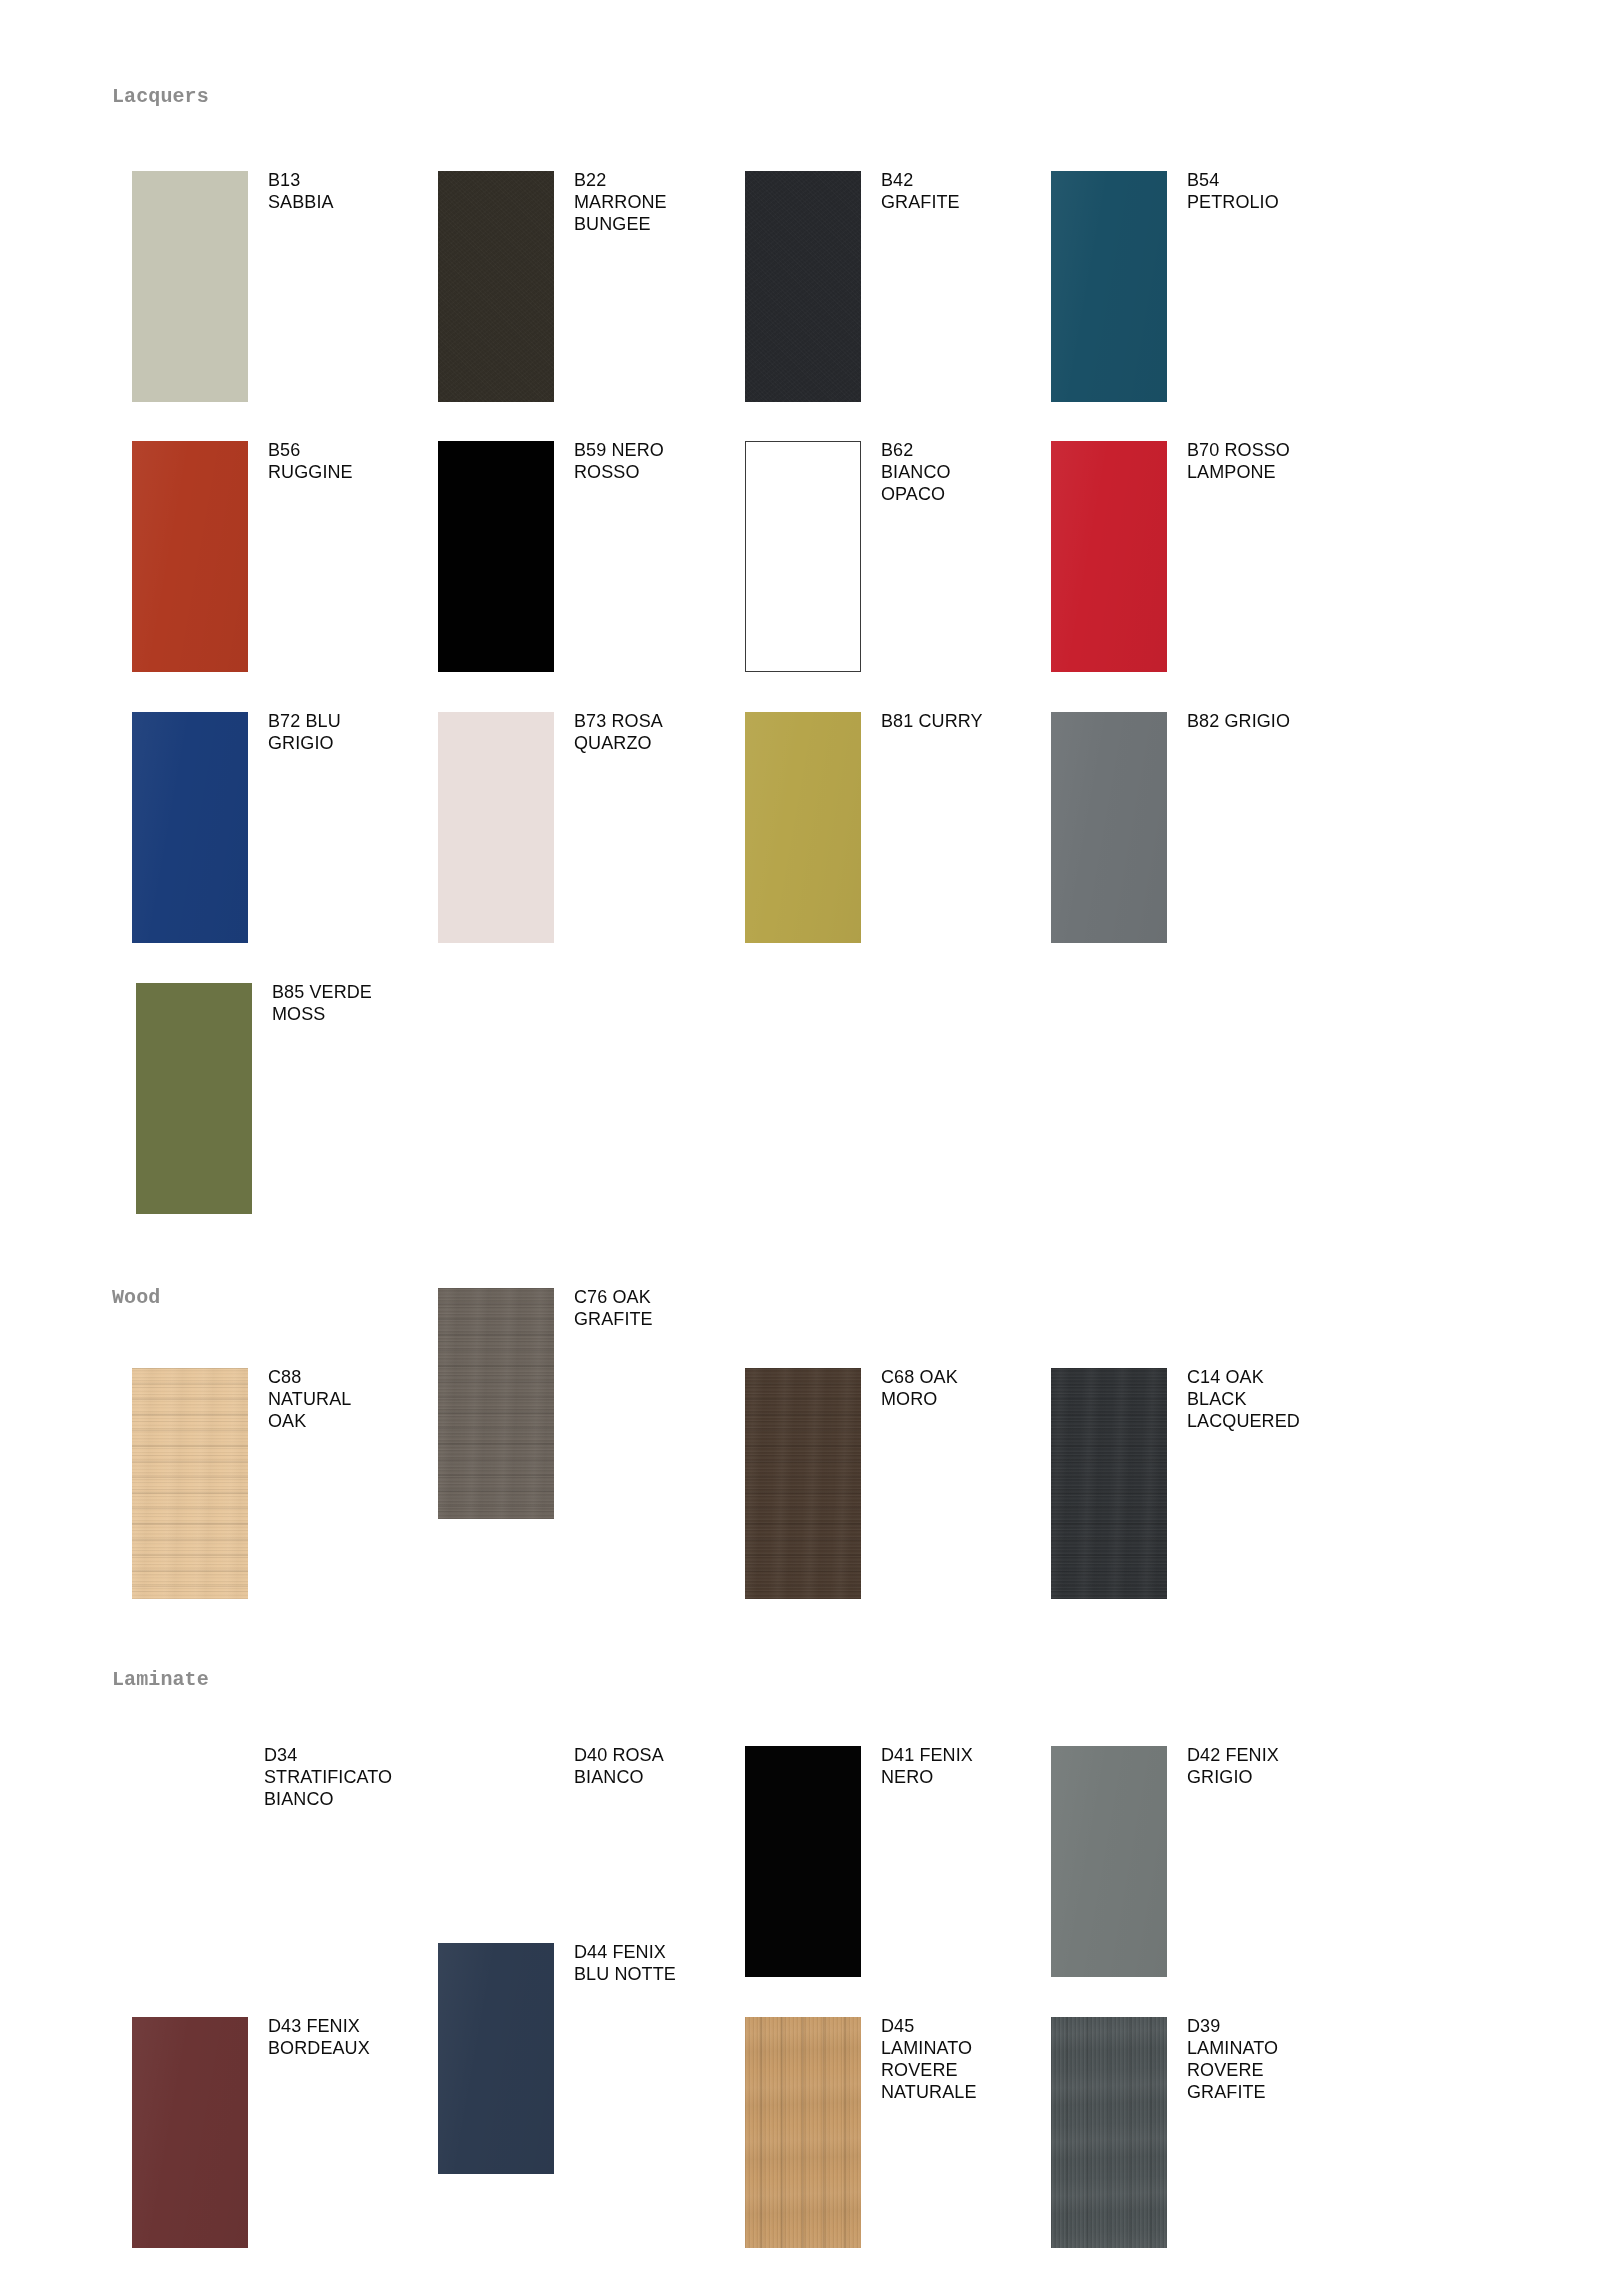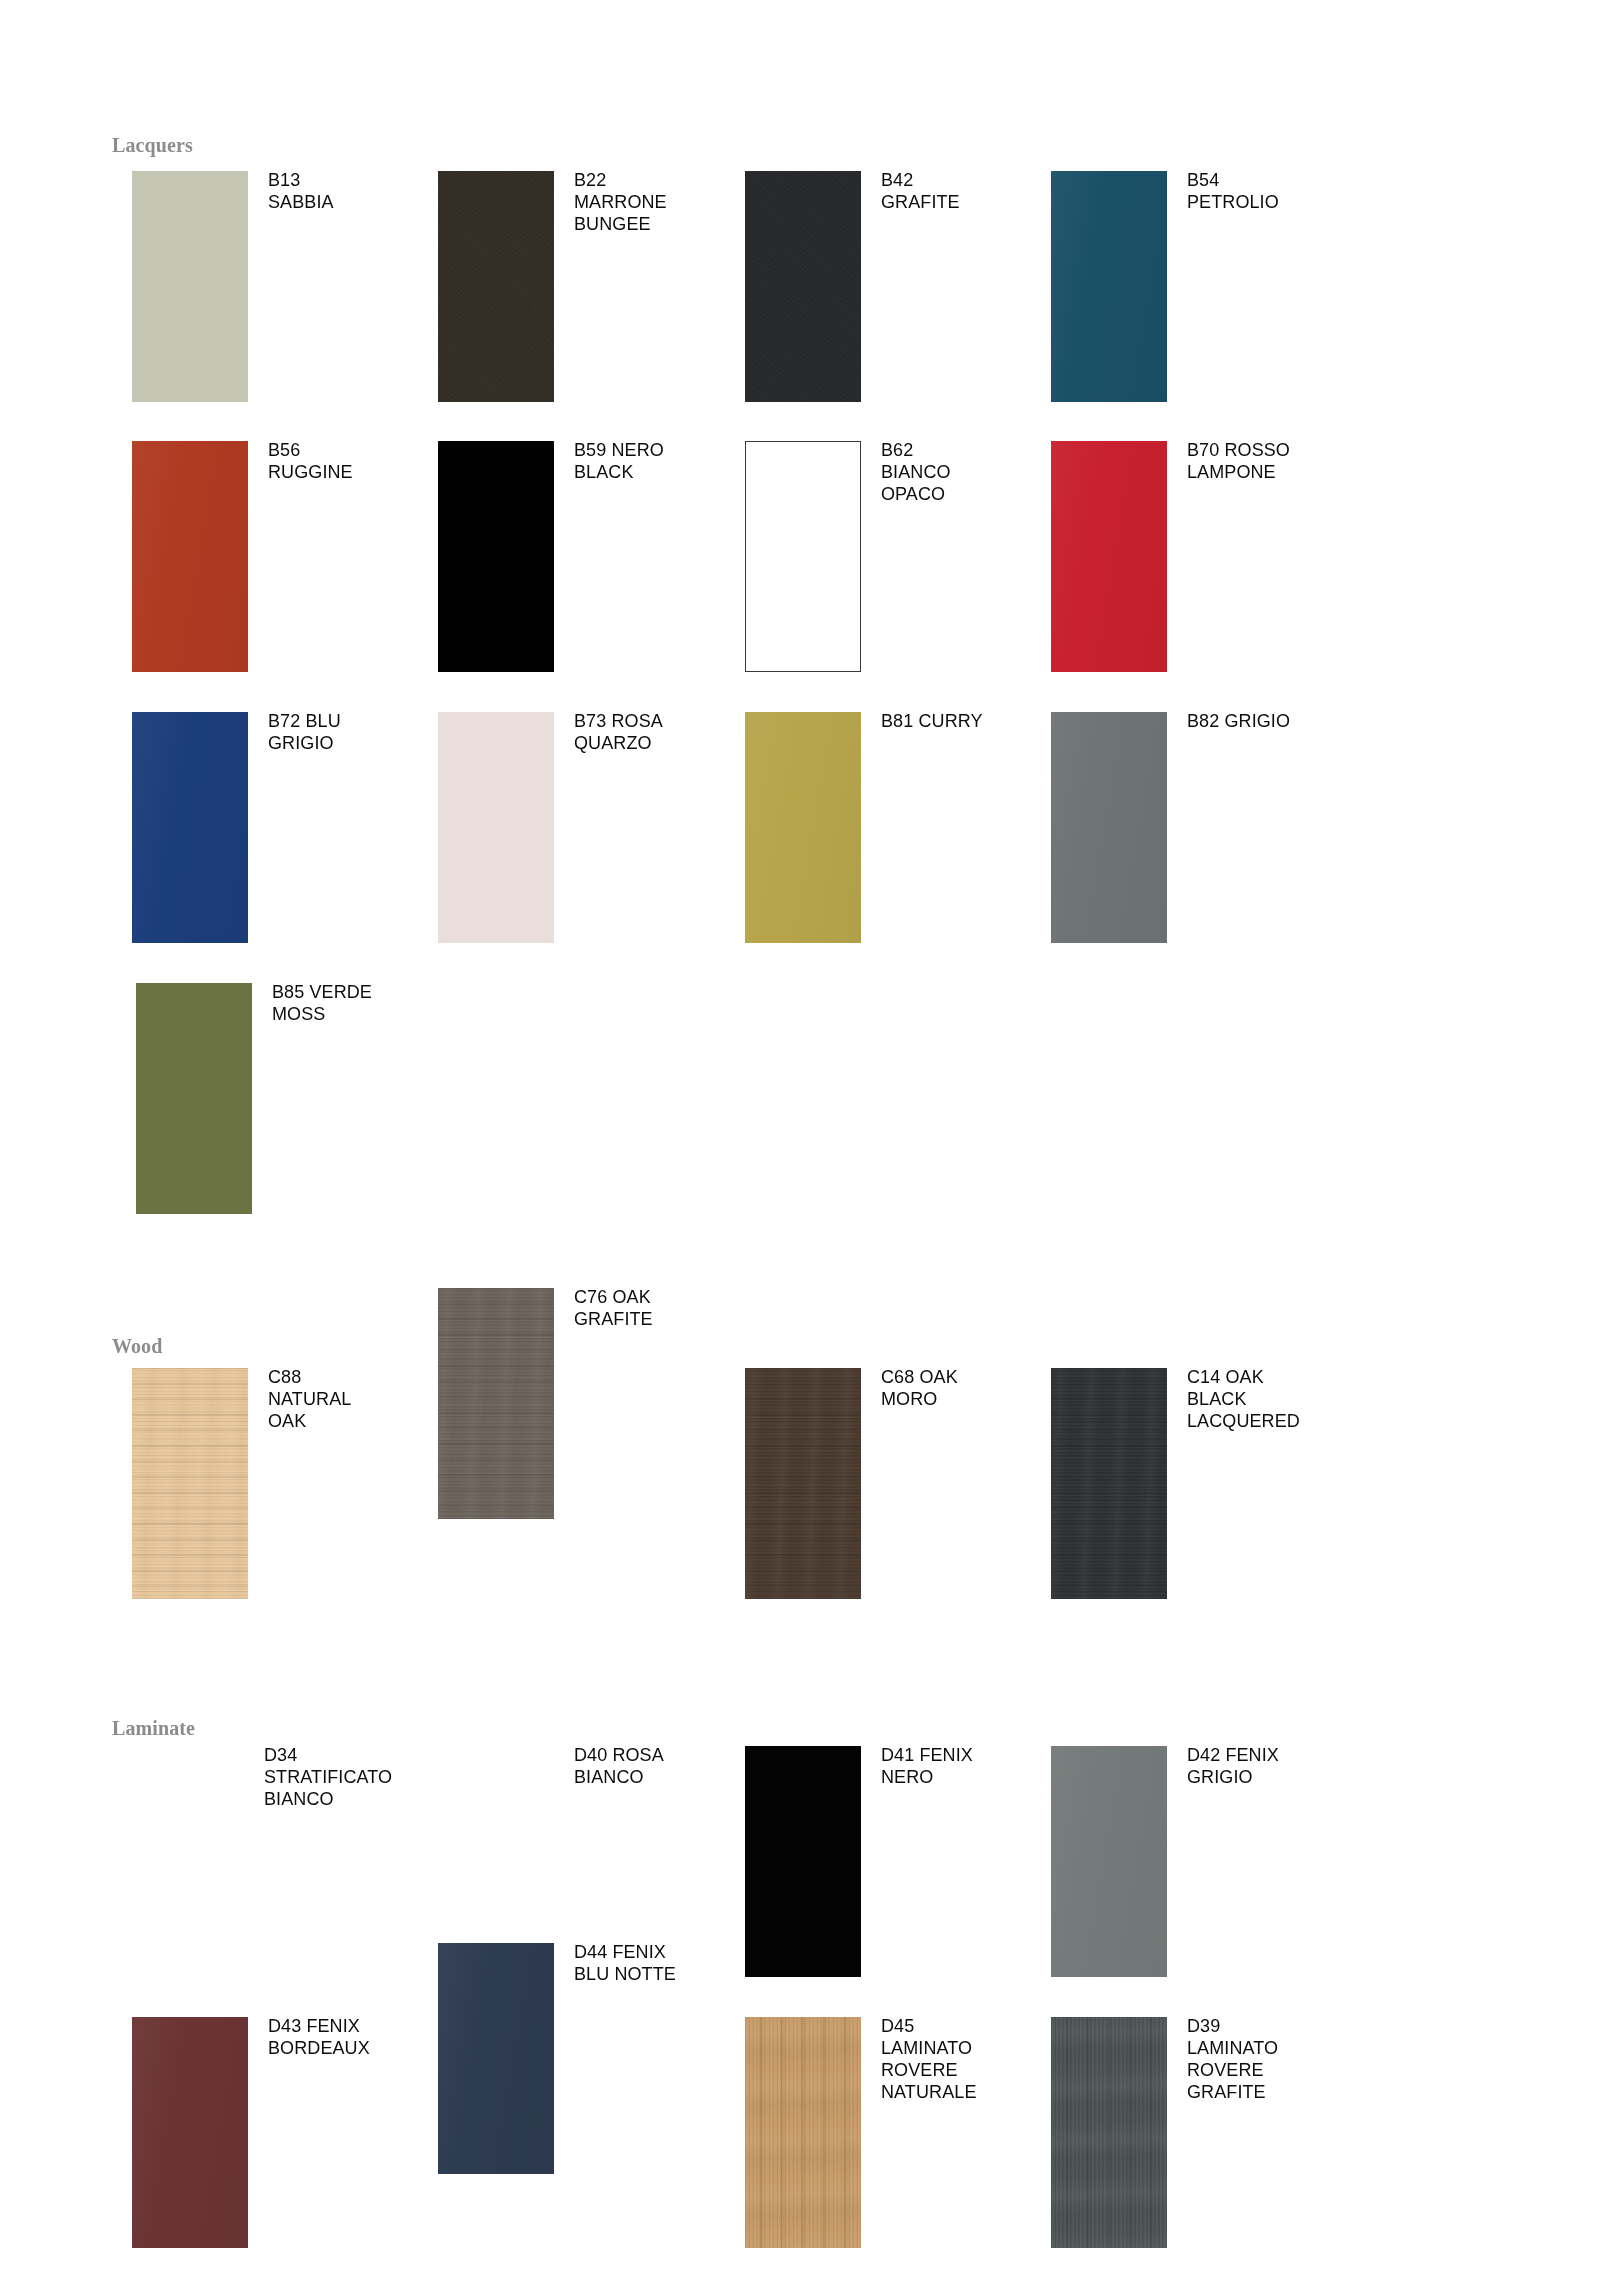--- a/index.html
+++ b/index.html
@@ -20,28 +20,27 @@
     position: relative;
     width: 1598px;
     height: 2295px;
     overflow: hidden;
   }
 
   
   .section-title {
     position: absolute;
     left: 112px;
-    font-family: Liberation Serif, serif;
+    font-family: Liberation Mono, monospace;
     font-weight: bold;
     font-size: 20px;
     line-height: 24px;
     color: #8c8c8c;
     letter-spacing: 0.1px;
     white-space: nowrap;
-    margin-top: 48px;
   }
 
   
   .grid { position: absolute; left: 0; top: 0; }
 
   .cell {
     position: absolute;
     width: 307px;
     height: 271px;
   }
@@ -210,21 +209,21 @@
         <div class="cell" style="left: 112px; top: 441px;">
           <div class="swatch" style="background: rgb(176, 58, 34);">
             <div class="sheen"></div>
           </div>
           <div class="label">B56
 RUGGINE</div>
         </div>
         <div class="cell" style="left: 418px; top: 441px;">
           <div class="swatch" style="background: rgb(1, 1, 1);"></div>
           <div class="label">B59 NERO
-BLACK</div>
+ROSSO</div>
         </div>
         <div class="cell" style="left: 725px; top: 441px;">
           <div class="swatch outlined" style="background: rgb(255, 255, 255);"></div>
           <div class="label">B62
 BIANCO
 OPACO</div>
         </div>
         <div class="cell" style="left: 1031px; top: 441px;">
           <div class="swatch" style="background: rgb(200, 32, 46);">
             <div class="sheen"></div>

